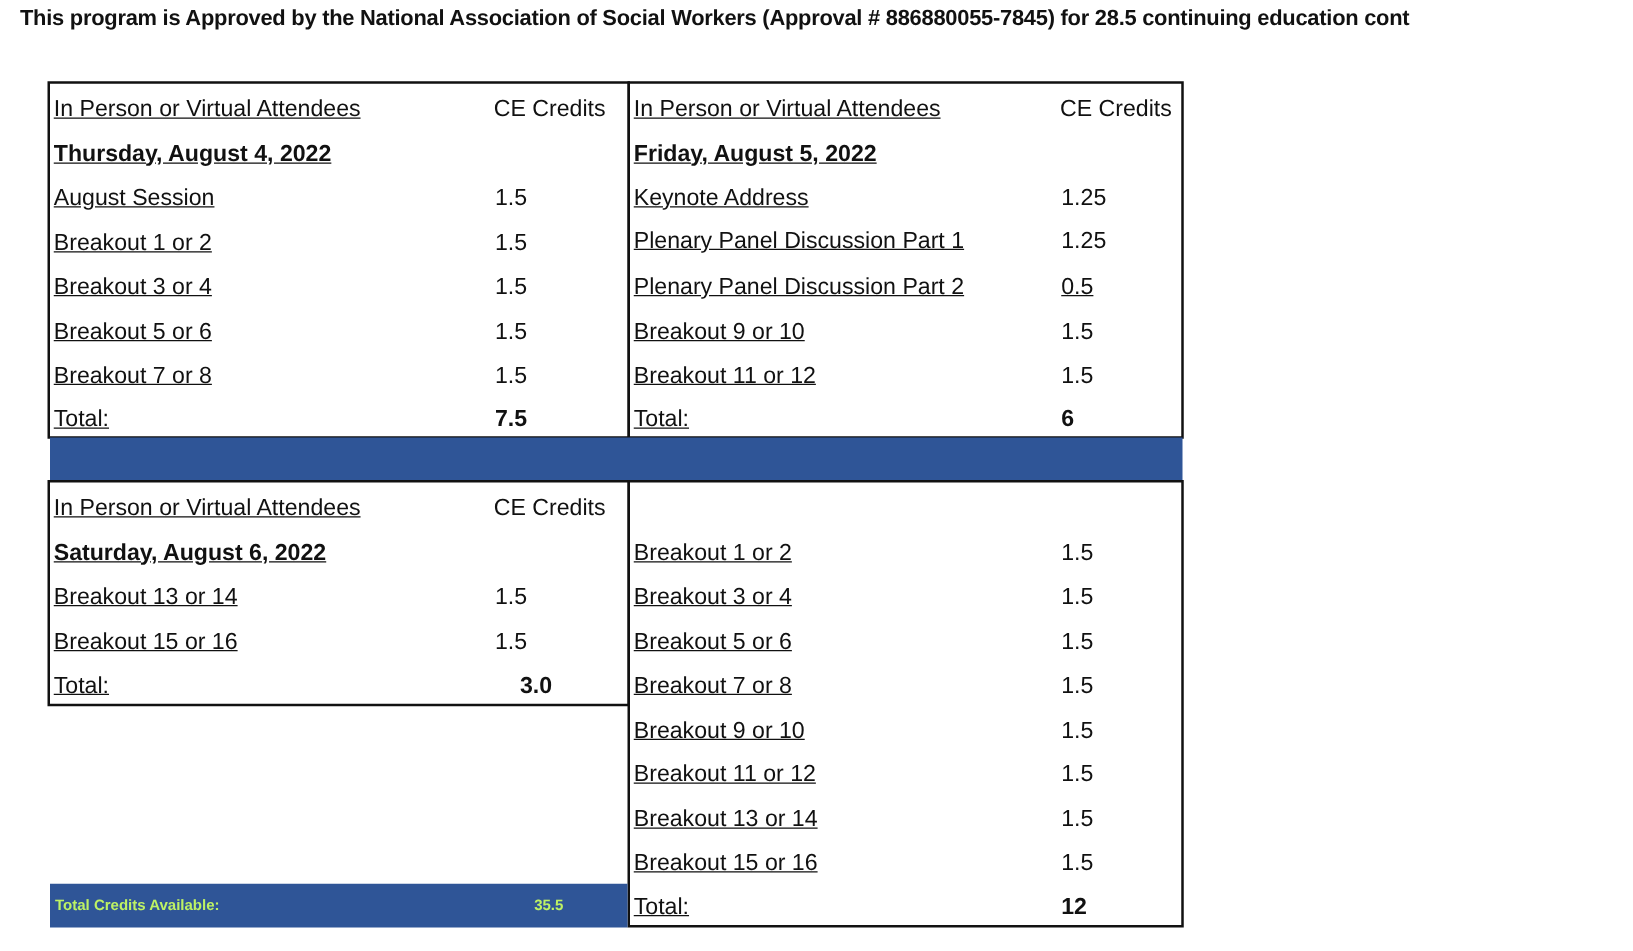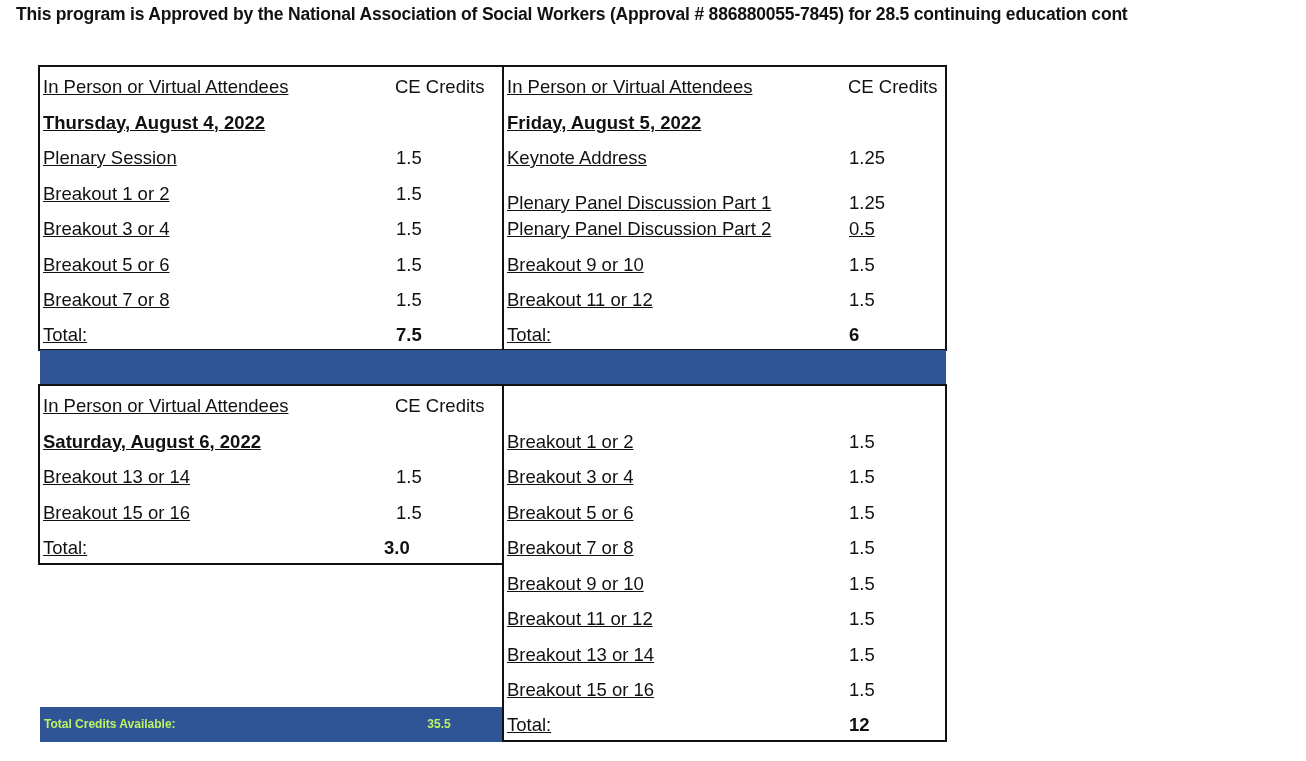--- a/index.html
+++ b/index.html
@@ -28,21 +28,21 @@
 <div class="block" style="left:38px; top:65px; width:466px; height:286px;">
   <div class="row" style="top:2px">
     <span class="cell label">In Person or Virtual Attendees</span>
     <span class="cell" style="left:355px">CE Credits</span>
   </div>
   <div class="row" style="top:37.5px">
     <span class="cell label bold">Thursday, August 4, 2022</span>
   </div>
   <div id="thu-rows">
       <div class="row" style="top: 73px;">
-        <span class="cell label">Plenary Session</span>
+        <span class="cell label">August Session</span>
         <span class="cell val" style="left: 356px;">1.5</span>
       </div>
       <div class="row" style="top: 108.5px;">
         <span class="cell label">Breakout 1 or 2</span>
         <span class="cell val" style="left: 356px;">1.5</span>
       </div>
       <div class="row" style="top: 144px;">
         <span class="cell label">Breakout 3 or 4</span>
         <span class="cell val" style="left: 356px;">1.5</span>
       </div>
@@ -67,21 +67,21 @@
     <span class="cell" style="left:344px">CE Credits</span>
   </div>
   <div class="row" style="top:37.5px">
     <span class="cell label bold">Friday, August 5, 2022</span>
   </div>
   <div id="fri-rows">
       <div class="row" style="top: 73px;">
         <span class="cell label">Keynote Address</span>
         <span class="cell val" style="left: 345px;">1.25</span>
       </div>
-      <div class="row" style="top: 118px;">
+      <div class="row" style="top: 107px;">
         <span class="cell label">Plenary Panel Discussion Part 1</span>
         <span class="cell val" style="left: 345px;">1.25</span>
       </div>
       <div class="row" style="top: 144px;">
         <span class="cell label">Plenary Panel Discussion Part 2</span>
         <span class="cell val" style="left: 345px; text-decoration: underline;">0.5</span>
       </div>
       <div class="row" style="top: 179.5px;">
         <span class="cell label">Breakout 9 or 10</span>
         <span class="cell val" style="left: 345px;">1.5</span>
@@ -112,21 +112,21 @@
         <span class="cell label">Breakout 13 or 14</span>
         <span class="cell val" style="left: 356px;">1.5</span>
       </div>
       <div class="row" style="top: 108.5px;">
         <span class="cell label">Breakout 15 or 16</span>
         <span class="cell val" style="left: 356px;">1.5</span>
       </div>
     </div>
   <div class="row" style="top:144px">
     <span class="cell label">Total:</span>
-    <span class="cell val bold" style="left:344px">3.0</span>
+    <span class="cell val bold" style="left:376px">3.0</span>
   </div>
 </div>
 
 <div class="block" style="left:502px; top:384px; width:445px; height:358px;">
   <div id="rem-rows">
       <div class="row" style="top: 37.5px;">
         <span class="cell label">Breakout 1 or 2</span>
         <span class="cell val" style="left: 345px;">1.5</span>
       </div>
       <div class="row" style="top: 73px;">

